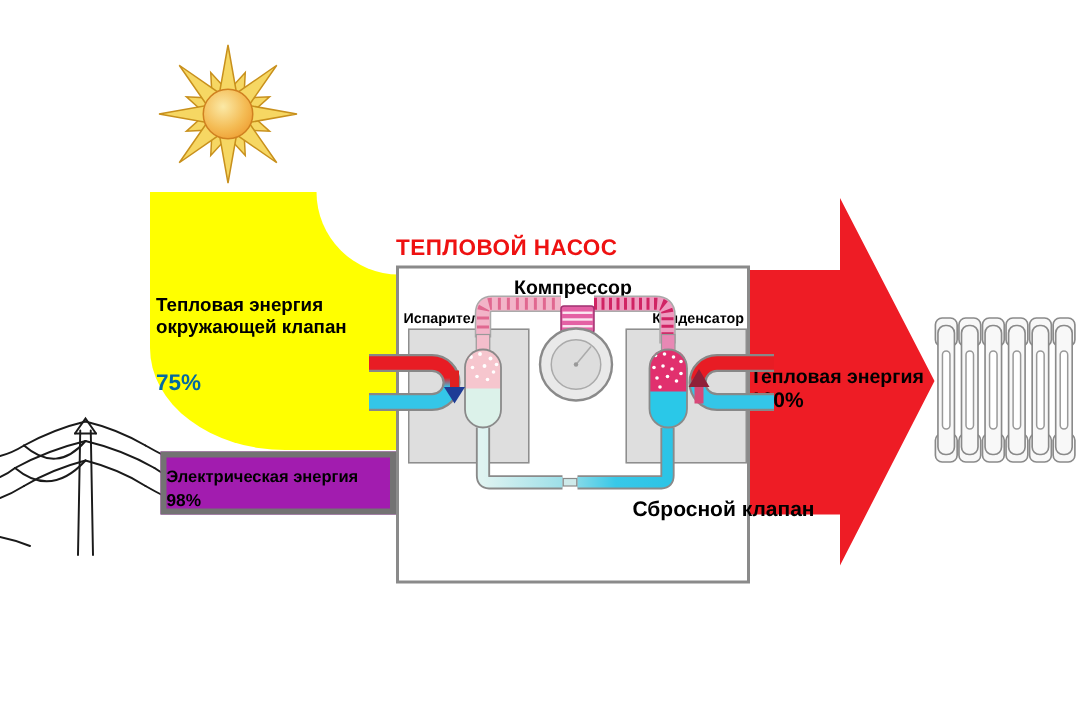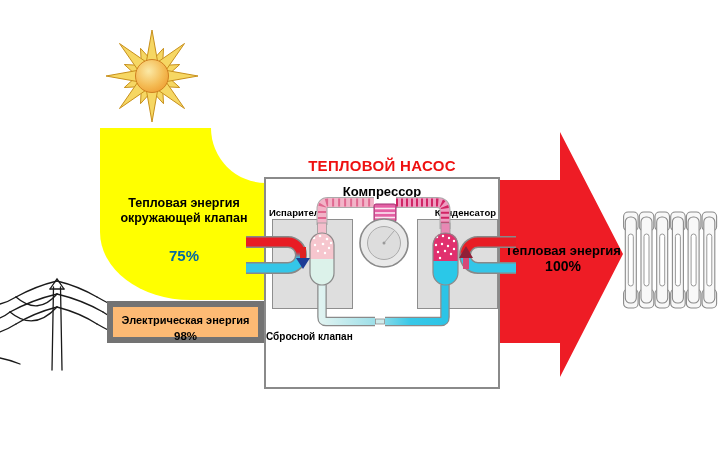--- a/index.html
+++ b/index.html
@@ -2,55 +2,55 @@
 <html><head>
 <meta charset="utf-8">
 <style>
   html,body{margin:0;padding:0;background:#ffffff;}
   #canvas{
     position:relative;width:720px;height:472px;overflow:hidden;background:#fff;
     font-family:"Liberation Sans","DejaVu Sans",sans-serif;
   }
   .abs{position:absolute;}
   .b{font-weight:bold;}
-  .ctr{text-align:center;}
+  .ctr{}
 
   
   #env-shape{
     left:100px;top:128px;width:166px;height:172px;
     background:#FFFF00;border-bottom-left-radius:90px 68px;z-index:1;
   }
   #env-cut{
     left:211px;top:128px;width:55px;height:55px;background:#ffffff;
     border-bottom-left-radius:100% 100%;z-index:2;
   }
   #env-text{left:104px;top:196px;width:160px;z-index:3;font-size:12.5px;line-height:15px;color:#000;}
   #env-value{left:104px;top:247px;width:160px;z-index:3;font-size:15px;color:#0369a1;}
 
   
   #electric-box{
-    left:107px;top:301px;width:157px;height:42px;background:#fdba74;
-    border:6px solid #737373;box-sizing:border-box;z-index:1;
+    left:107px;top:301px;width:157px;height:42px;background:#a21caf;
+    border:4px solid #737373;box-sizing:border-box;z-index:1;
   }
   #electric-label{left:0;right:0;top:7px;font-size:11px;color:#000;position:absolute;}
   #electric-value{left:0;right:0;top:23px;font-size:11.5px;color:#000;position:absolute;}
 
   
   #pump-box{
     left:264px;top:177px;width:236px;height:212px;background:#fff;
     border:2px solid #8A8A8A;box-sizing:border-box;z-index:3;
   }
   #pump-title{left:264px;top:157px;width:236px;font-size:15px;color:#EE1111;letter-spacing:.3px;z-index:6;}
   .sub-box{position:absolute;width:81px;height:90px;background:#DEDEDE;border:1px solid #8E8E8E;box-sizing:border-box;top:40px;}
   #evaporator-box{left:6px;}
   #condenser-box{left:151px;}
   #compressor-label{position:absolute;left:0;width:100%;top:5px;font-size:13px;color:#000;text-align:center;}
   #evaporator-label{position:absolute;left:3px;top:28px;font-size:9.5px;color:#000;}
   #condenser-label{position:absolute;right:2px;top:28px;font-size:9.5px;color:#000;}
-  #valve-label{position:absolute;left:0;width:100%;top:152px;font-size:10px;color:#000;text-align:left;}
+  #valve-label{position:absolute;left:0;width:100%;top:152px;font-size:14px;color:#000;text-align:right;padding-left:45px;}
 
   
   #sun-svg{left:96px;top:20px;z-index:1;}
   #pylon-svg{left:0;top:270px;z-index:1;}
   #arrow-svg{left:495px;top:128px;z-index:1;}
   #radiator-svg{left:620px;top:205px;z-index:1;}
   #pipes-svg{left:234px;top:177px;z-index:4;pointer-events:none;}
   #arrow-text{left:500px;top:243px;width:126px;z-index:2;color:#000;}
   #arrow-text .l1{font-size:13px;}
   #arrow-text .l2{font-size:14px;margin-top:0;}

